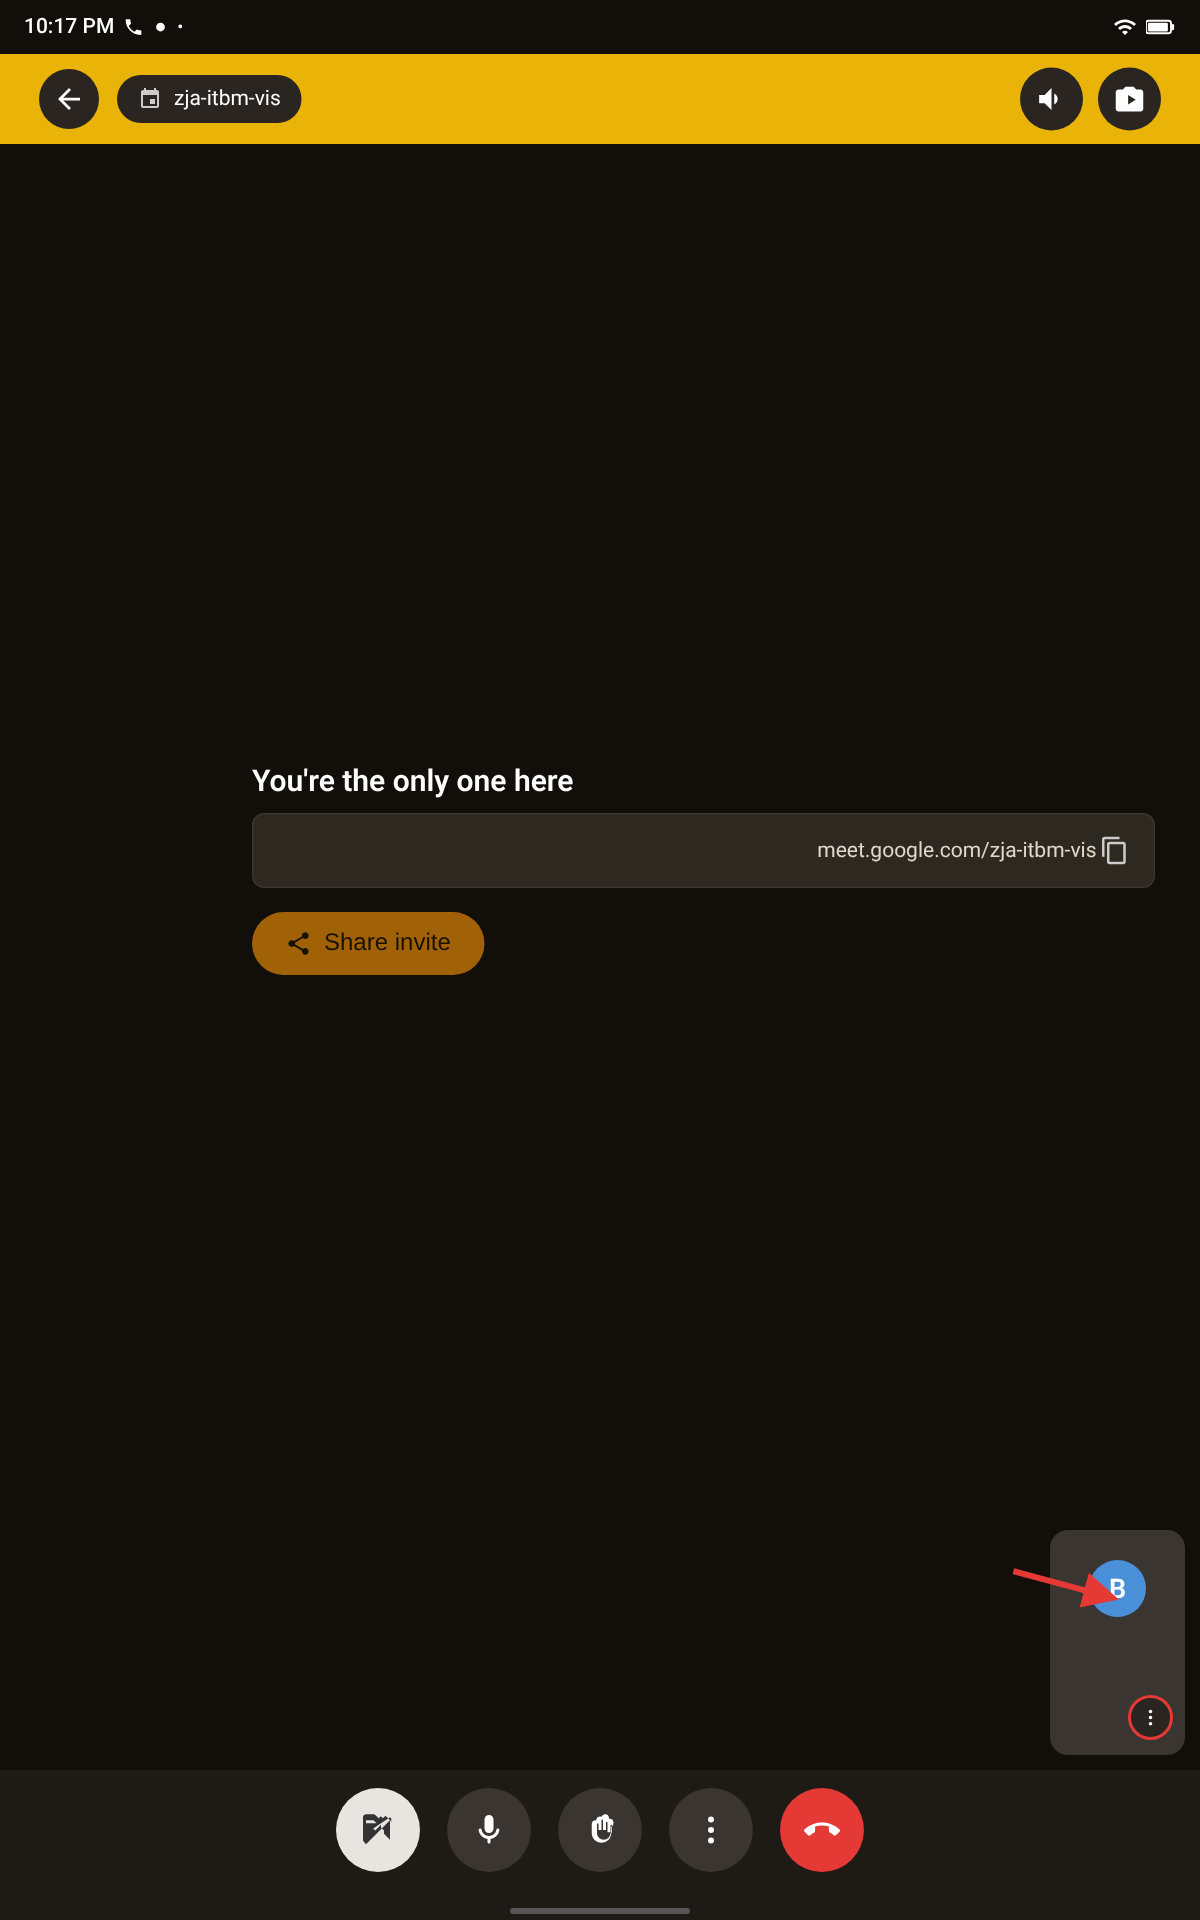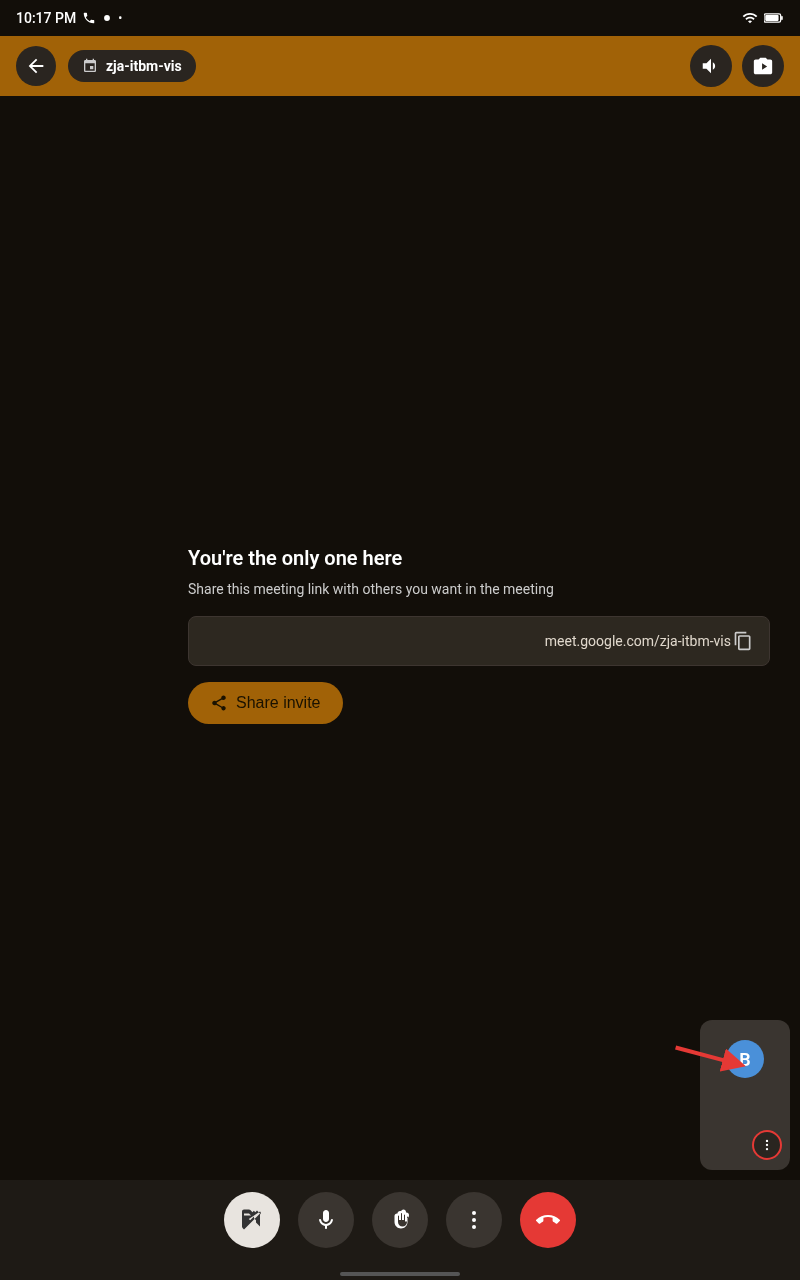--- a/index.html
+++ b/index.html
@@ -38,24 +38,23 @@
       display: flex;
       align-items: center;
       gap: 6px;
     }
 
     
     .top-bar {
       display: flex;
       align-items: center;
       justify-content: space-between;
-      padding: 8px 16px;
+      padding: 8px 26px;
       height: 60px;
-      background: #a16207;
-      font-weight: bold;
+      background: #eab308;
     }
     .top-bar-left {
       display: flex;
       align-items: center;
       gap: 12px;
     }
     .back-btn {
       width: 40px;
       height: 40px;
       border-radius: 50%;
@@ -103,24 +102,23 @@
       bottom: 100px;
       display: flex;
       flex-direction: column;
       justify-content: flex-start;
       padding: 0;
     }
 
     
     .info-card {
       position: absolute;
-      top: 450px;
+      top: 412px;
       left: 168px;
       right: 30px;
-      margin-left: 20px;
     }
     .info-title {
       font-size: 20px;
       font-weight: 600;
       color: #fff;
       margin-bottom: 10px;
     }
     .info-subtitle {
       font-size: 14px;
       color: #ccc;
@@ -328,21 +326,20 @@
       <svg width="22" height="22" viewBox="0 0 24 24" fill="white">
         <path d="M20 5h-3.17L15 3H9L7.17 5H4c-1.1 0-2 .9-2 2v12c0 1.1.9 2 2 2h16c1.1 0 2-.9 2-2V7c0-1.1-.9-2-2-2zm-9 11V9l5.5 3.5-5.5 3.5z"></path>
       </svg>
     </div>
   </div>
 </div>
 
 <div class="main-content">
   <div class="info-card">
     <div class="info-title">You're the only one here</div>
-    <div class="info-subtitle">Share this meeting link with others you want in the meeting</div>
 
     <div class="link-input-container">
       <span class="link-text">meet.google.com/zja-itbm-vis</span>
       <div class="copy-icon">
         <svg width="20" height="20" viewBox="0 0 24 24" fill="#ccc">
           <path d="M16 1H4c-1.1 0-2 .9-2 2v14h2V3h12V1zm3 4H8c-1.1 0-2 .9-2 2v14c0 1.1.9 2 2 2h11c1.1 0 2-.9 2-2V7c0-1.1-.9-2-2-2zm0 16H8V7h11v14z"></path>
         </svg>
       </div>
     </div>
 

